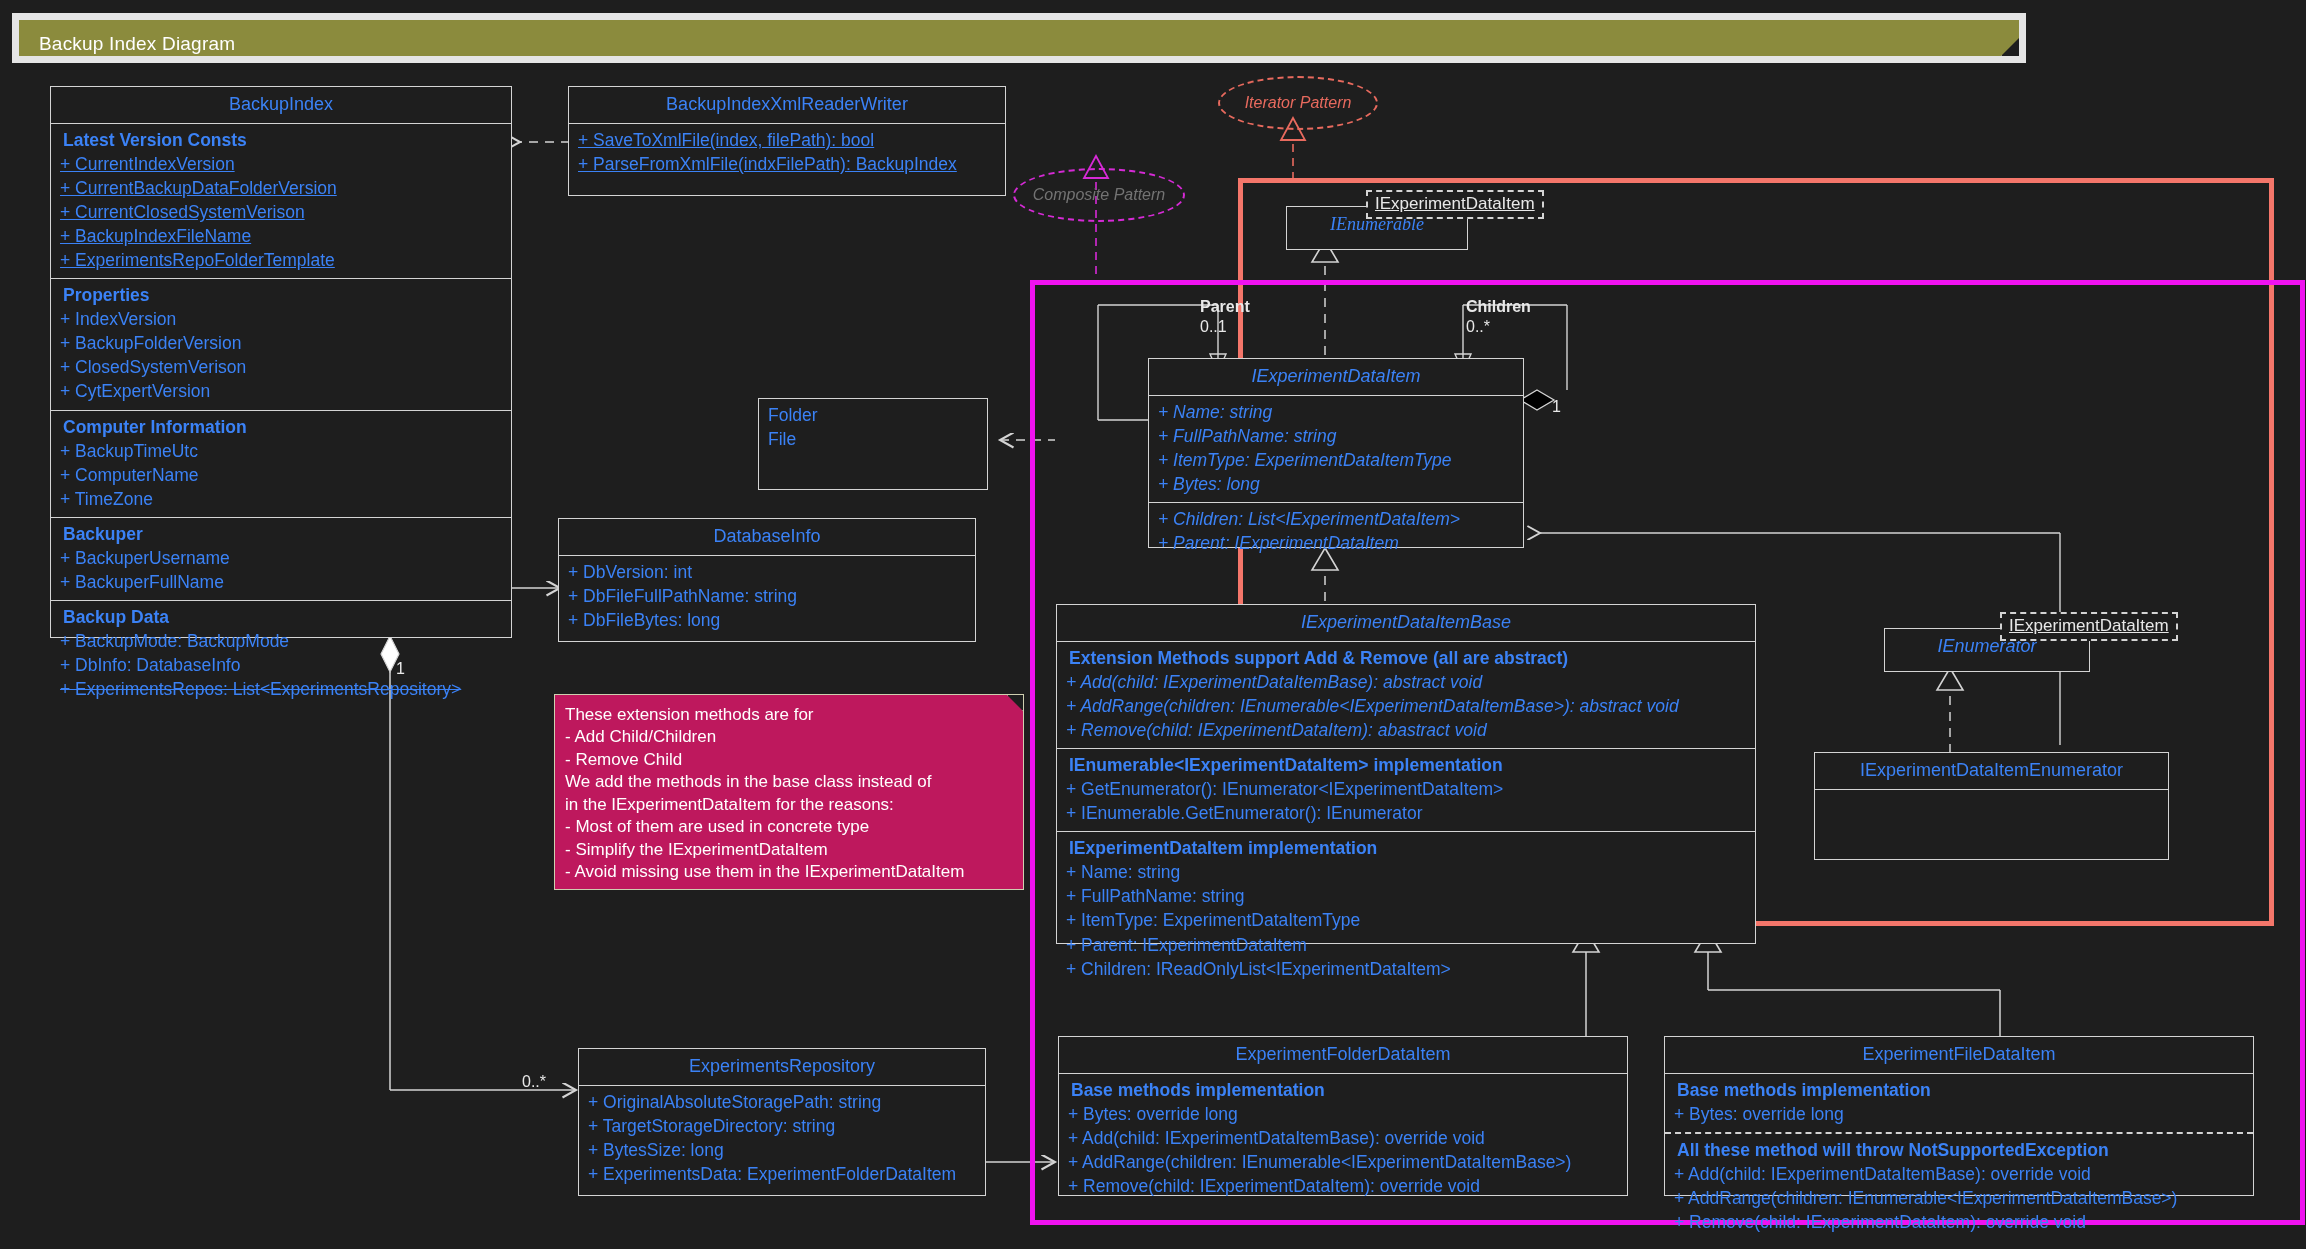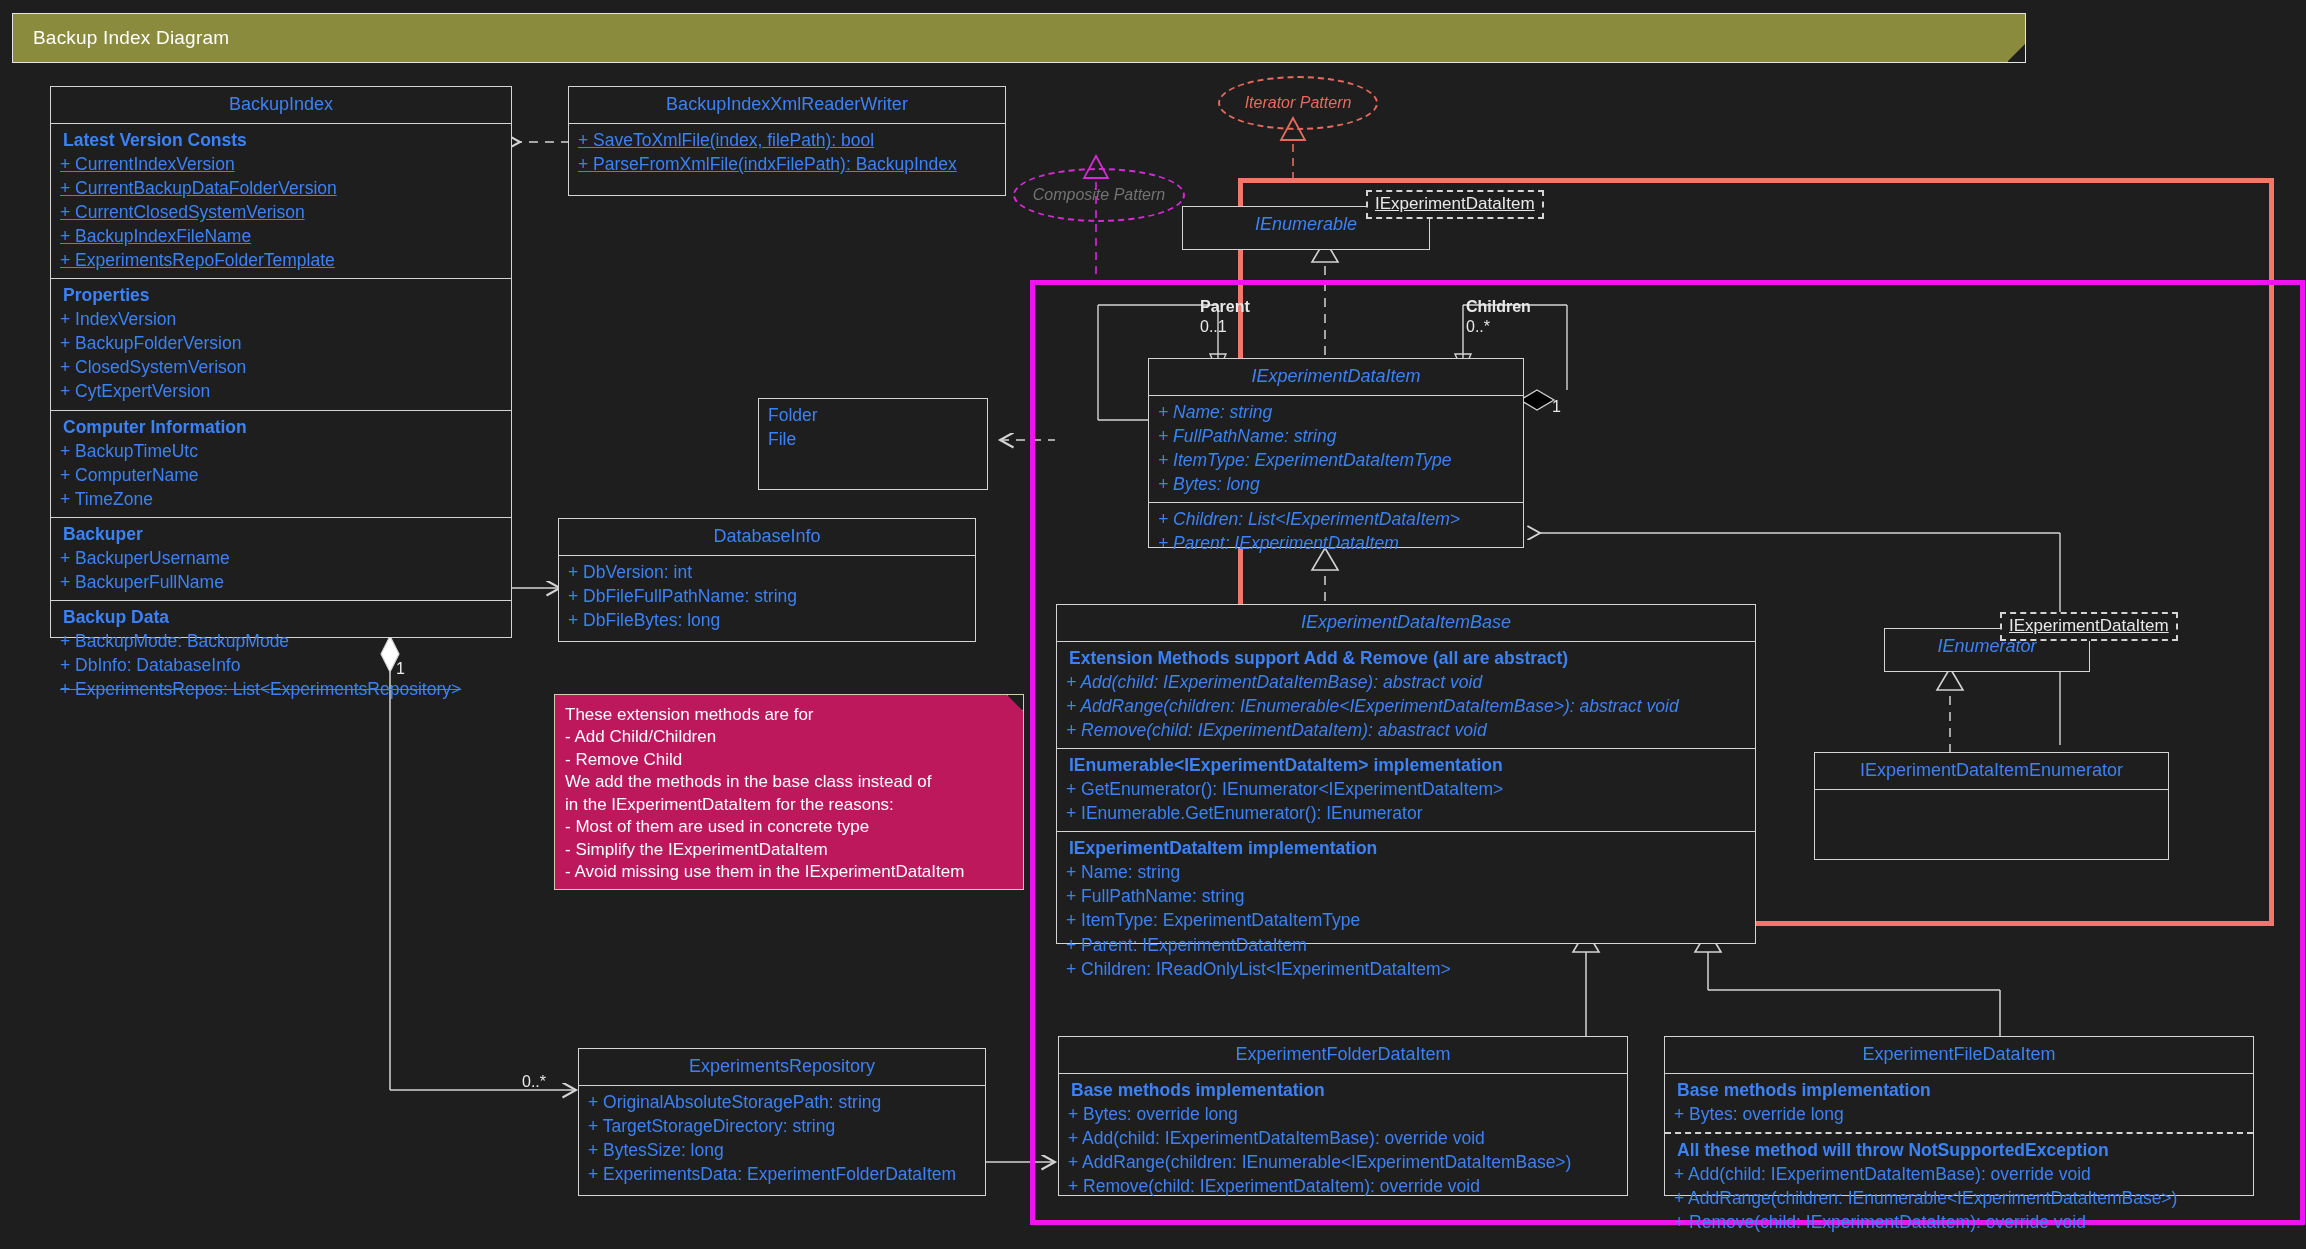--- a/index.html
+++ b/index.html
@@ -13,21 +13,21 @@
     width: 2306px; height: 1249px;
     background: #1e1e1e;
     overflow: hidden;
   }
   
   .banner {
     position: absolute;
     left: 12px; top: 13px;
     width: 2014px; height: 50px;
     background: #8b8b3d;
-    border: 1px solid #e5e5e5;
+    border: 7px solid #e5e5e5;
     color: #ffffff;
     font-size: 19px;
     padding: 13px 0 0 20px;
     letter-spacing: .2px;
   }
   .banner .fold {
     position: absolute; right: 0; bottom: 0;
     width: 18px; height: 18px;
     background: #1e1e1e;
     clip-path: polygon(100% 0, 100% 100%, 0 100%);
@@ -268,21 +268,21 @@
     <div>- Add Child/Children</div>
     <div>- Remove Child</div>
     <div>We add the methods in the base class instead of</div>
     <div>in the IExperimentDataItem for the reasons:</div>
     <div>- Most of them are used in concrete type</div>
     <div>- Simplify the IExperimentDataItem</div>
     <div>- Avoid missing use them in the IExperimentDataItem</div>
     <span class="fold"></span>
   </div>
 
-  <div class="uml" style="left:1182px; top:206px; width:248px; height:44px;">
+  <div class="uml" style="left:1286px; top:206px; width:182px; height:44px;font-family:Liberation Serif, serif;">
     <div class="hdr noline ital">IEnumerable</div>
   </div>
   <div class="tag" style="left:1366px; top:190px;">
     <span>IExperimentDataItem</span>
   </div>
 
   <div class="uml" style="left:1148px; top:358px; width:376px; height:190px;">
     <div class="hdr ital">IExperimentDataItem</div>
     <div class="sect">
       <div class="row it">+ Name: string</div>

